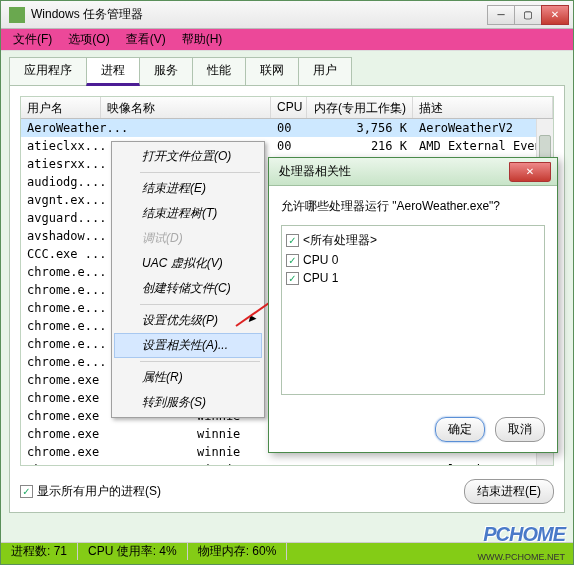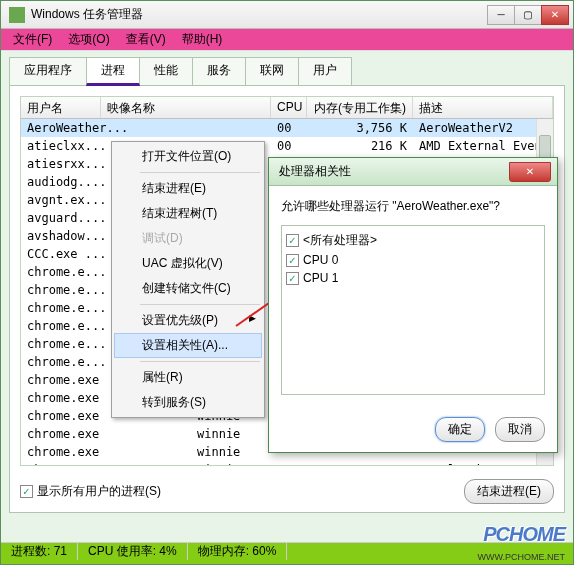--- a/index.html
+++ b/index.html
@@ -37,21 +37,21 @@
 .scrollthumb { position: absolute; top: 16px; left: 2px; right: 2px; height: 40px; background: #cfd8cf; border: 1px solid #aab8aa; border-radius: 2px; }
 
 .bottombar { position: absolute; bottom: 8px; left: 10px; right: 10px; display: flex; align-items: center; }
 .checkbox { width: 13px; height: 13px; border: 1px solid #888; background: #fff; margin-right: 4px; display: inline-flex; align-items: center; justify-content: center; font-size: 10px; color: #2a6; }
 .btn { padding: 3px 12px; border: 1px solid #999; background: linear-gradient(#fdfdfd,#e4e4e4); cursor: pointer; border-radius: 11px; }
 
 .statusbar { position: absolute; bottom: 0; left: 0; right: 0; height: 22px; background: #84cc16; border-top: 1px solid #ccc; display: flex; align-items: flex-start; }
 .statusbar .cell { padding: 0 10px; border-right: 1px solid #ccc; }
 
 .ctxmenu { position: absolute; top: 140px; left: 110px; width: 154px; background: #f4f4f4; border: 1px solid #a0a0a0; box-shadow: 2px 2px 4px rgba(0,0,0,0.3); z-index: 10; padding: 2px; }
-.ctxitem { padding: 4px 16px 4px 28px; cursor: pointer; position: relative; }
+.ctxitem { padding: 4px 16px 4px 28px; cursor: pointer; position: relative; font-style: italic; }
 .ctxitem.hover { background: #d6e8ff; border: 1px solid #a8c8f0; padding: 3px 15px 3px 27px; }
 .ctxitem.disabled { color: #aaa; }
 .ctxsep { height: 1px; background: #d0d0d0; margin: 3px 2px 3px 26px; }
 .ctxitem .arrow { position: absolute; right: 6px; top: 5px; font-size: 9px; }
 
 .dialog { position: absolute; top: 156px; left: 267px; width: 290px; border: 1px solid #4a8a4a; background: #fff; box-shadow: 3px 3px 8px rgba(0,0,0,0.3); z-index: 20; }
 .dlgtitle { height: 28px; background: linear-gradient(#eaf6ea, #c8e4c8); display: flex; align-items: center; padding-left: 10px; border-bottom: 1px solid #a0c0a0; }
 .dlgtitle .title { flex: 1; }
 .dlgclose { width: 42px; height: 20px; background: linear-gradient(#e88,#c43a31); color: #fff; display: flex; align-items: center; justify-content: center; border: 1px solid #a33; border-radius: 0 0 3px 3px; margin-right: 6px; cursor: pointer; font-size: 10px; }
 .dlgbody { padding: 12px; }
@@ -82,22 +82,22 @@
 <div class="menubar">
   <div class="menuitem">文件(F)</div>
   <div class="menuitem">选项(O)</div>
   <div class="menuitem">查看(V)</div>
   <div class="menuitem">帮助(H)</div>
 </div>
 
 <div class="tabs">
   <div class="tab">应用程序</div>
   <div class="tab active">进程</div>
+  <div class="tab">服务</div>
   <div class="tab">性能</div>
-  <div class="tab">服务</div>
   <div class="tab">联网</div>
   <div class="tab">用户</div>
 </div>
 
 <div class="tabcontent">
   <div class="tableframe">
     <div class="thead">
       <div class="th col-user">用户名</div>
       <div class="th col-name">映像名称</div>
       <div class="th col-cpu">CPU</div>

